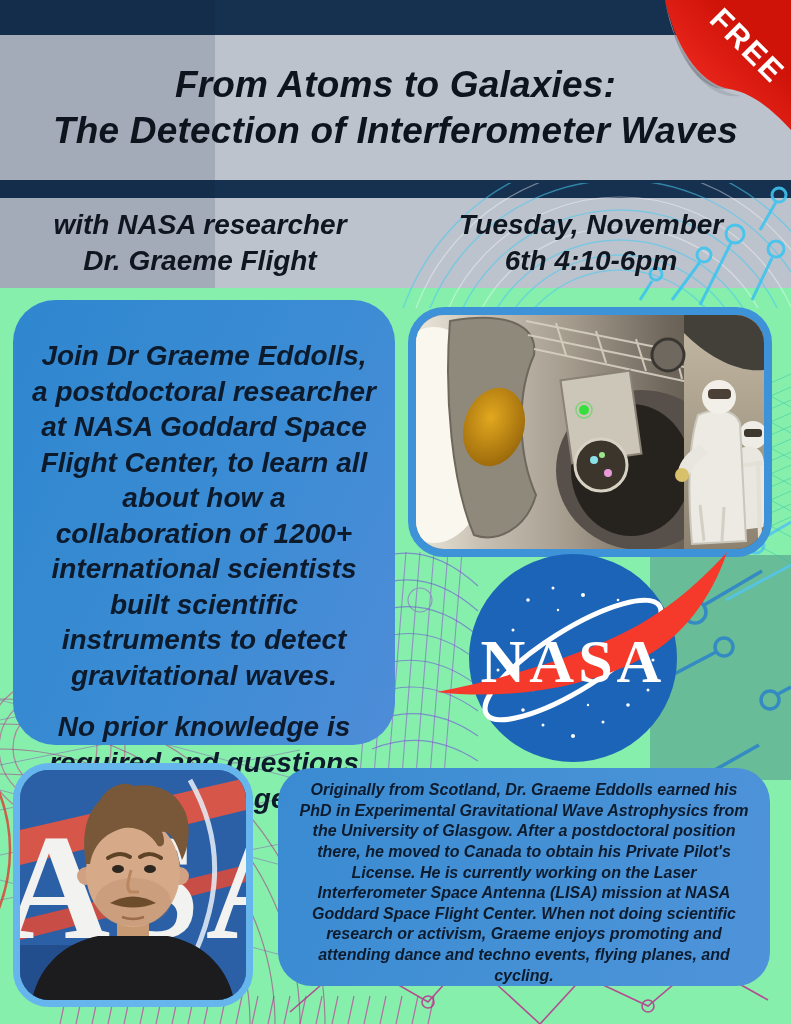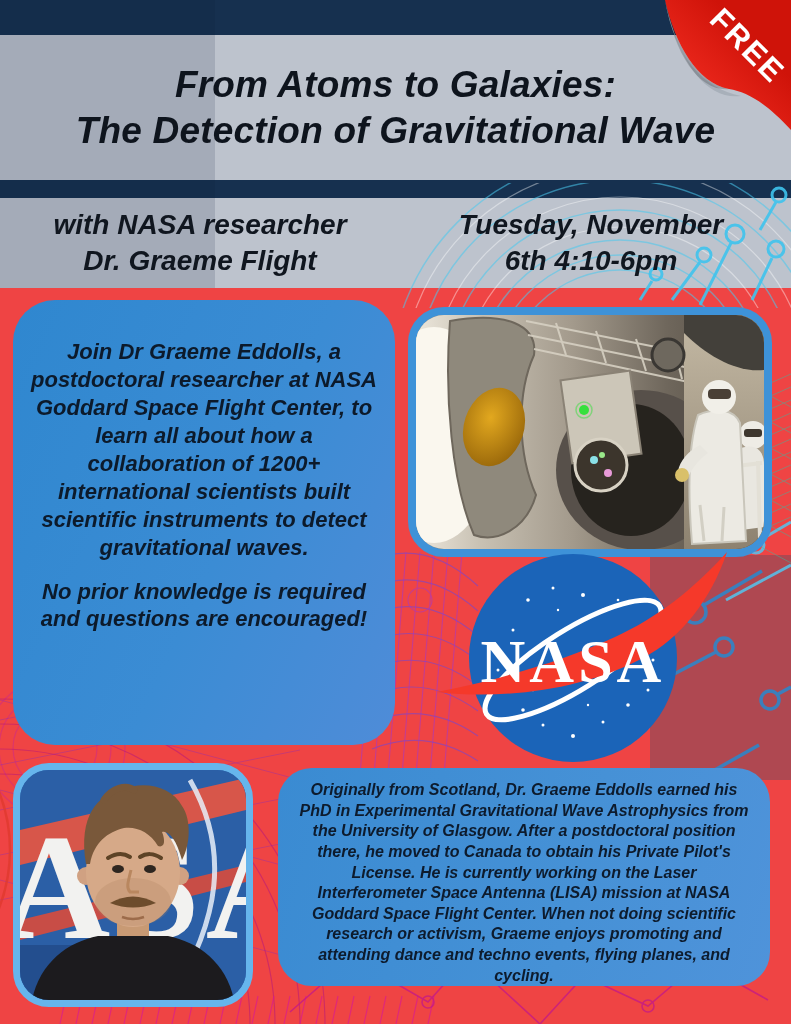--- a/index.html
+++ b/index.html
@@ -1,18 +1,18 @@
 <!DOCTYPE html>
 <html><head>
 <meta charset="utf-8">
 <style>
   html,body{margin:0;padding:0;background:#101722;}
   .poster{
     position:relative;width:791px;height:1024px;overflow:hidden;
-    background:#ef4444;
+    background:#86efac;
     font-family:"Liberation Sans",sans-serif;
   }
   
   .band{position:absolute;left:0;width:791px;z-index:0;}
   .band-top{top:0;height:35px;background:#16304f;}
   .band-title{top:35px;height:145px;background:#bdc3cd;}
   .band-sep{top:180px;height:18px;background:#16304f;}
   .band-sub{top:198px;height:90px;background:#bdc3cd;}
   .left-tint{position:absolute;left:0;top:0;width:215px;height:288px;background:rgba(16,30,60,0.14);z-index:0;}
   
@@ -27,21 +27,21 @@
   .sub-block{position:absolute;top:198px;height:90px;z-index:2;
     display:flex;flex-direction:column;justify-content:center;align-items:center;
     font-style:italic;font-weight:bold;font-size:28px;line-height:1.28;color:#10161f;text-align:right;}
   .sub-left{left:0;width:400px;}
   .sub-right{left:391px;width:400px;}
   
   .info-box{
     position:absolute;left:13px;top:300px;width:382px;height:445px;z-index:2;
     background:linear-gradient(115deg,#2f87cf 0%,#3b8cd4 55%,#4f8cd8 100%);
     border-radius:42px;box-sizing:border-box;padding:38px 18px 0 18px;
-    font-style:italic;font-weight:bold;font-size:22px;line-height:1.27;color:#0c1a2b;text-align:center;
+    font-style:italic;font-weight:bold;font-size:28px;line-height:1.27;color:#0c1a2b;text-align:center;
   }
   .info-box .p2{margin-top:16px;}
   
   .photo-frame{
     position:absolute;left:408px;top:307px;width:364px;height:250px;z-index:2;
     border:8px solid #3e92d8;border-radius:36px;box-sizing:border-box;overflow:hidden;background:#8f897c;
   }
   .photo-frame svg{display:block;width:100%;height:100%;}
   
   .nasa-logo{position:absolute;left:433px;top:540px;width:300px;height:245px;z-index:2;}
@@ -229,21 +229,21 @@
       <circle cx="352" cy="958" r="6"></circle>
         <circle cx="428" cy="1002" r="6"></circle>
       <circle cx="584" cy="976" r="6"></circle>
         <circle cx="648" cy="1006" r="6"></circle>
         <circle cx="700" cy="962" r="6"></circle>
     </g>
   </svg>
 
   <div class="title-block">
     <div>From Atoms to Galaxies:</div>
-    <div>The Detection of Gravitational Wave</div>
+    <div>The Detection of Interferometer Waves</div>
   </div>
 
   <div class="sub-block sub-left">
     <div>with NASA researcher</div>
     <div>Dr. Graeme Flight</div>
   </div>
   <div class="sub-block sub-right">
     <div>Tuesday, November</div>
     <div>6th 4:10-6pm</div>
   </div>

